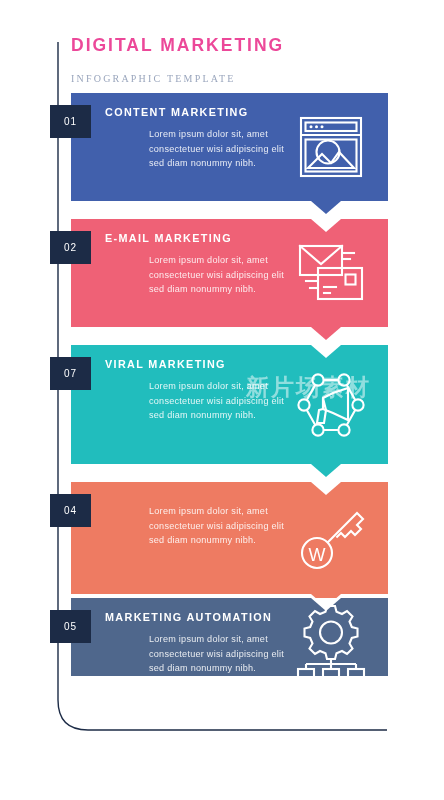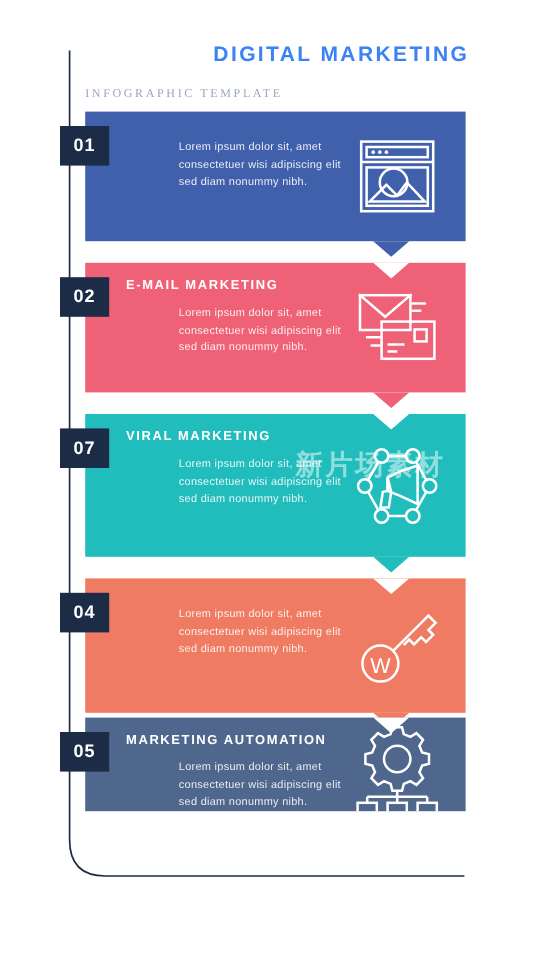--- a/index.html
+++ b/index.html
@@ -25,24 +25,23 @@
   #header {
     position: absolute;
     left: 71px;
     top: 36px;
     width: 320px;
   }
   #title {
     font-size: 17.5px;
     font-weight: bold;
     letter-spacing: 2.0px;
-    color: #3b82f6;
+    color: #ec4899;
     line-height: 1.1;
     white-space: nowrap;
-    text-align: right;
   }
   #subtitle {
     margin-top: 18px;
     font-size: 10px;
     letter-spacing: 2.2px;
     color: #9aa6bd;
     white-space: nowrap;
     font-family: Liberation Serif, serif;
   }
 
@@ -94,22 +93,22 @@
   }
 
   .badge {
     position: absolute;
     left: -21px;
     top: 12px;
     width: 41px;
     height: 33px;
     background: #1c2b46;
     color: #ffffff;
-    font-size: 15px;
-    font-weight: bold;
+    font-size: 10px;
+    font-weight: normal;
     letter-spacing: 1px;
     display: flex;
     align-items: center;
     justify-content: center;
   }
 
   .step-body {
     position: absolute;
     left: 34px;
     top: 14px;
@@ -173,20 +172,21 @@
 
   <svg id="frame-line" viewBox="0 0 444 800" xmlns="http://www.w3.org/2000/svg">
     <path d="M 58,42 L 58,700 Q 58,730 88,730 L 387,730" fill="none" stroke="#1c2b46" stroke-width="1.4"></path>
   </svg>
 
   <div class="step" style="top:93px;height:108px;">
     <div class="band" style="background: rgb(65, 96, 172);"></div>
     <div class="band-arrow" style="border-top-color: rgb(65, 96, 172);"></div>
     <div class="badge">01</div>
     <div class="step-body">
+      <div class="step-title">CONTENT MARKETING</div>
       <div class="step-desc">Lorem ipsum dolor sit, amet consectetuer wisi adipiscing elit sed diam nonummy nibh.</div>
     </div>
     <div class="step-icon">
       <svg viewBox="0 0 78 78" xmlns="http://www.w3.org/2000/svg">
         <g fill="none" stroke="#ffffff" stroke-width="2.1">
           <rect x="9" y="10" width="60" height="58"></rect>
           <rect x="13.5" y="14.5" width="51" height="8.5"></rect>
           <line x1="9" y1="27" x2="69" y2="27"></line>
           <rect x="13.5" y="31.5" width="51" height="32"></rect>
           <circle cx="36" cy="44" r="11.5"></circle>

